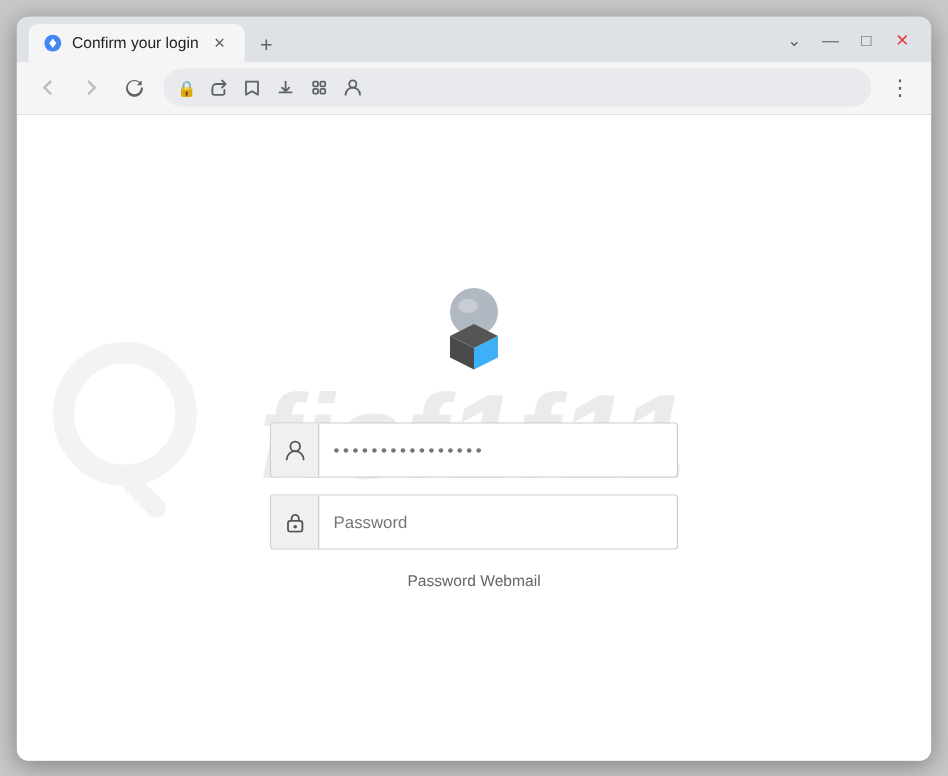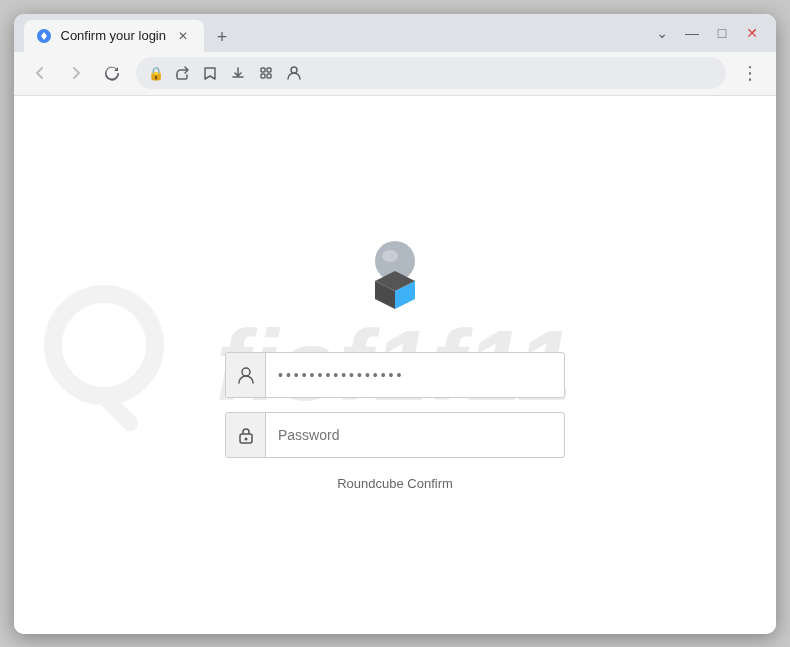--- a/index.html
+++ b/index.html
@@ -61,21 +61,20 @@
       height: 16px;
     }
 
     .tab-title {
       flex: 1;
       font-size: 13px;
       color: #202124;
       white-space: nowrap;
       overflow: hidden;
       text-overflow: ellipsis;
-      text-align: right;
     }
 
     .tab-close {
       width: 18px;
       height: 18px;
       border-radius: 50%;
       display: flex;
       align-items: center;
       justify-content: center;
       font-size: 12px;
@@ -445,18 +444,18 @@
           <svg width="16" height="18" viewBox="0 0 16 18" fill="none">
             <rect x="2" y="8" width="12" height="9" rx="2" stroke="#555" stroke-width="1.5"></rect>
             <path d="M5 8V6a3 3 0 1 1 6 0v2" stroke="#555" stroke-width="1.5"></path>
             <circle cx="8" cy="13" r="1.5" fill="#555"></circle>
           </svg>
         </div>
         <input class="input-field" type="password" placeholder="Password" style="">
       </div>
 
 
-      <span class="footer-text">Roundcube Confirm</span>
+      <span class="footer-text">Password Webmail</span>
 
     </div>
   </div>
 
 </div>
 
 </body></html>

